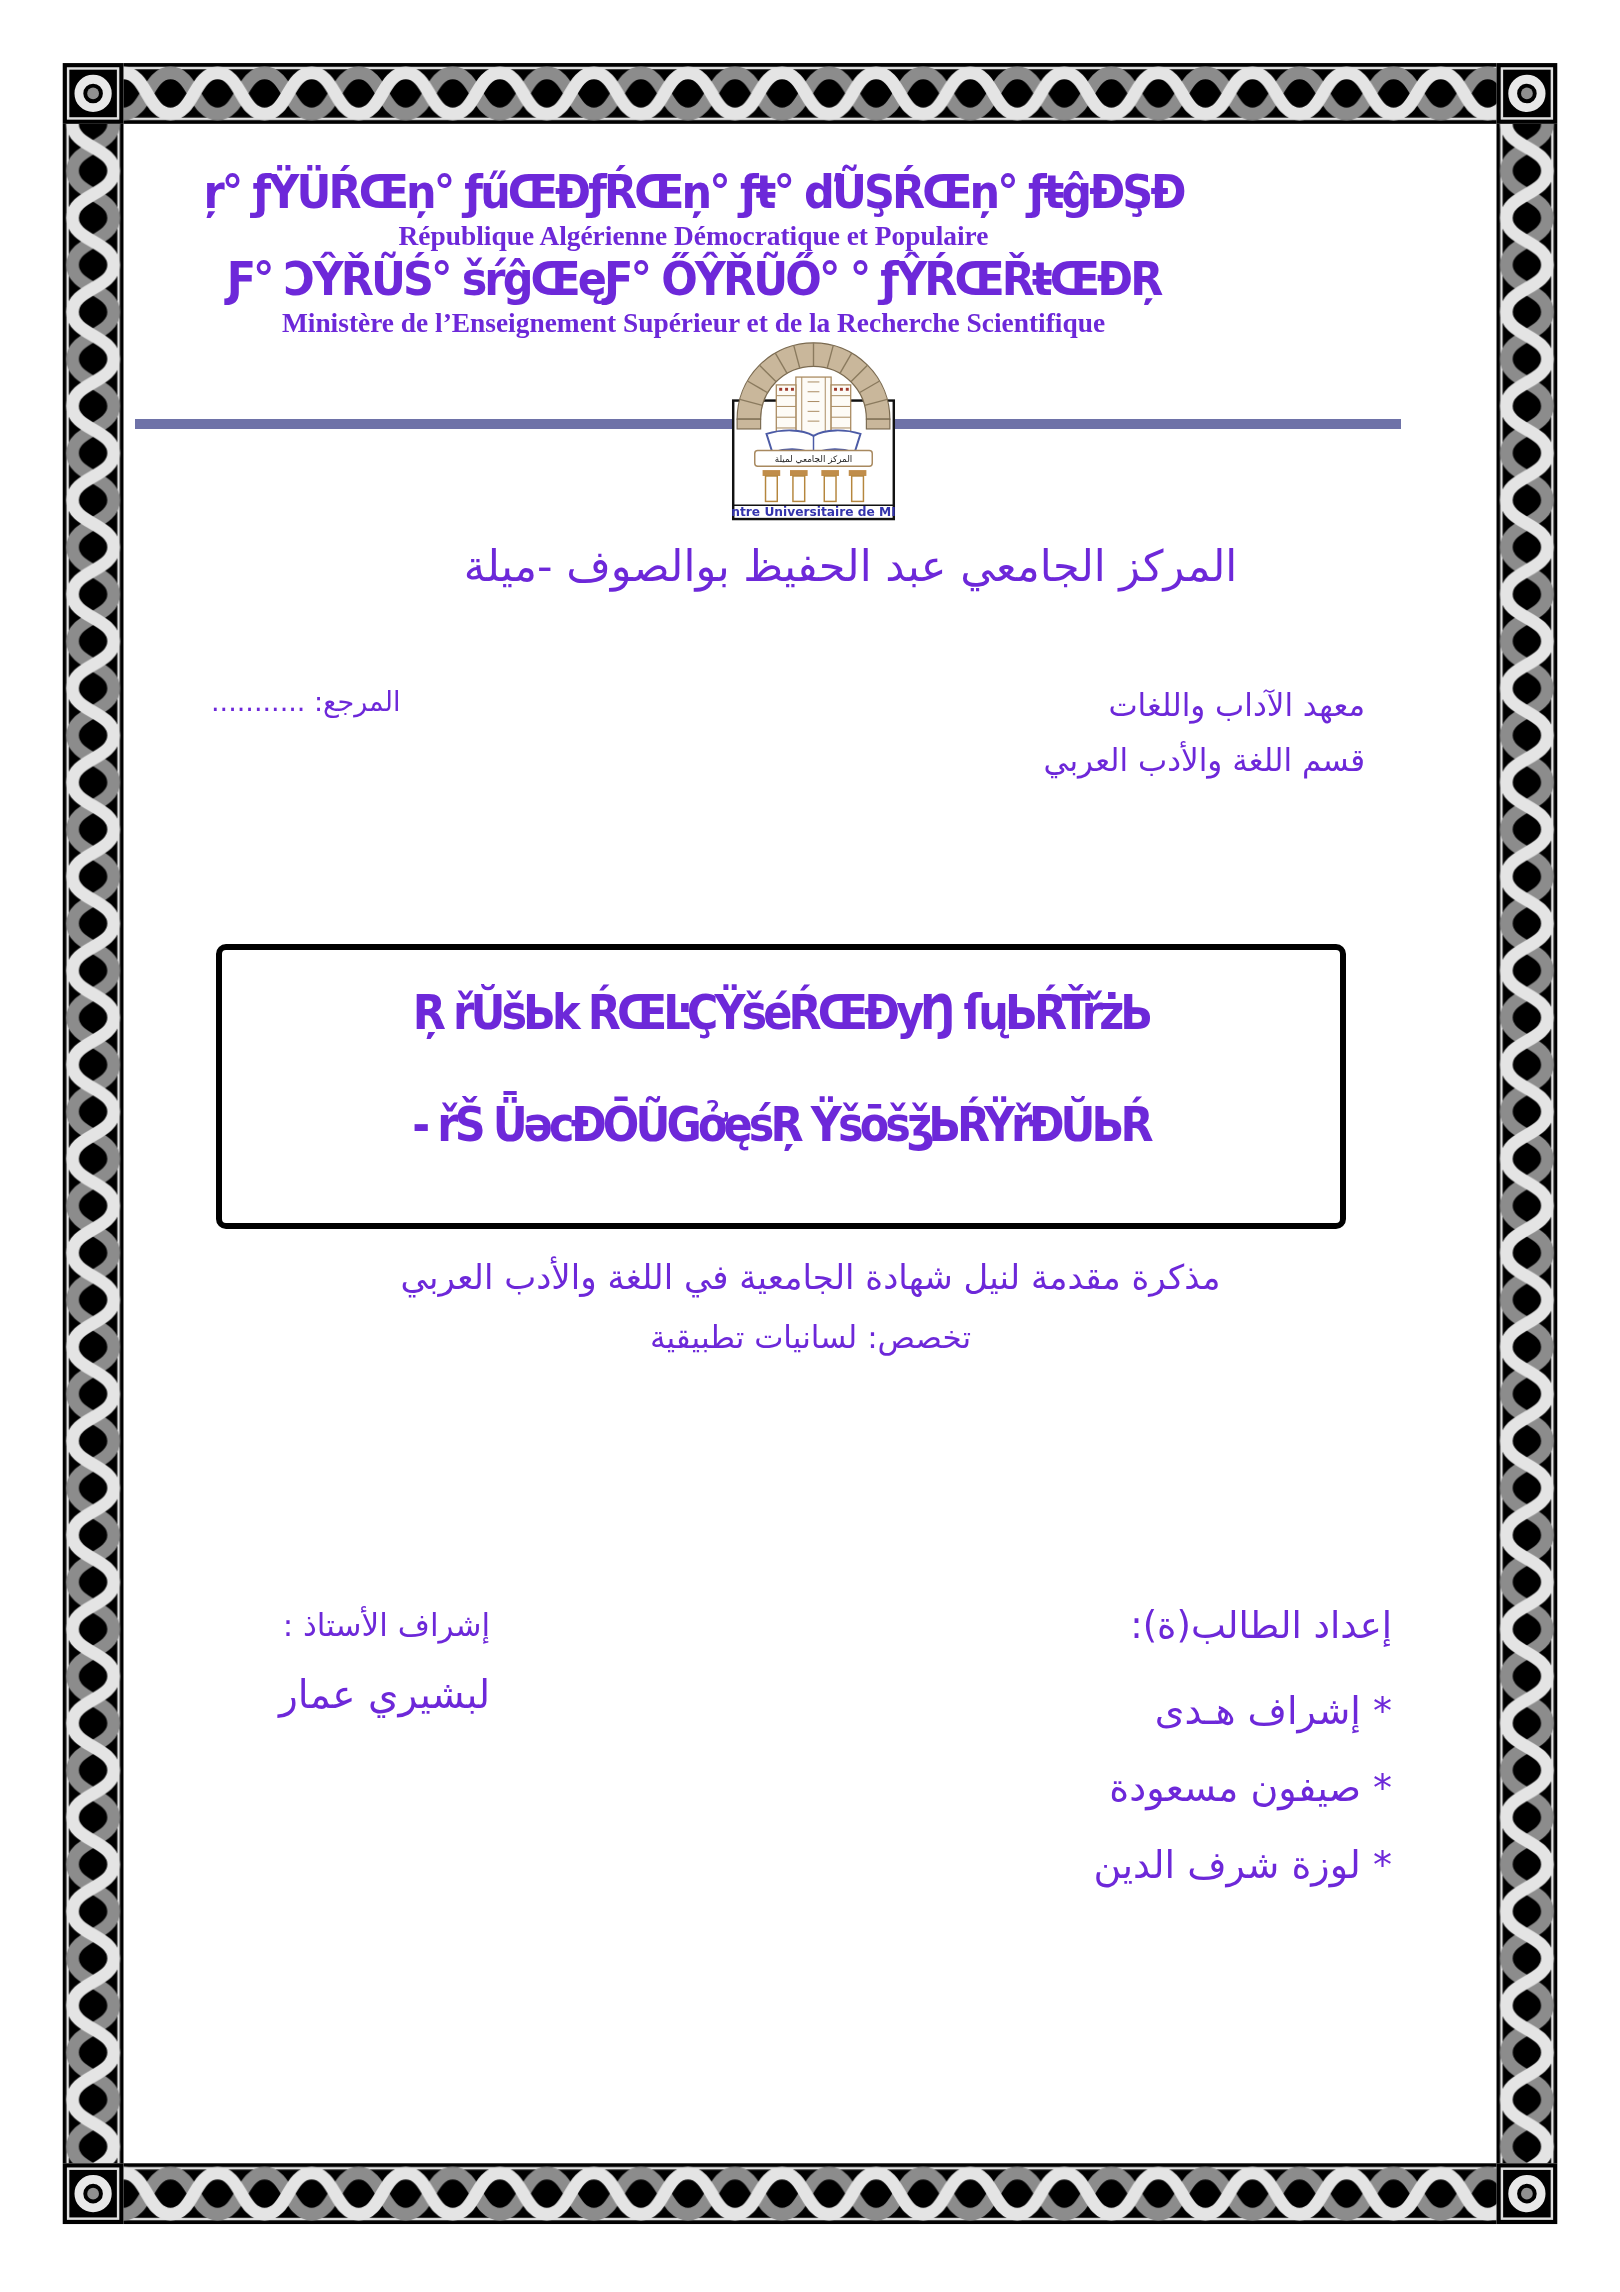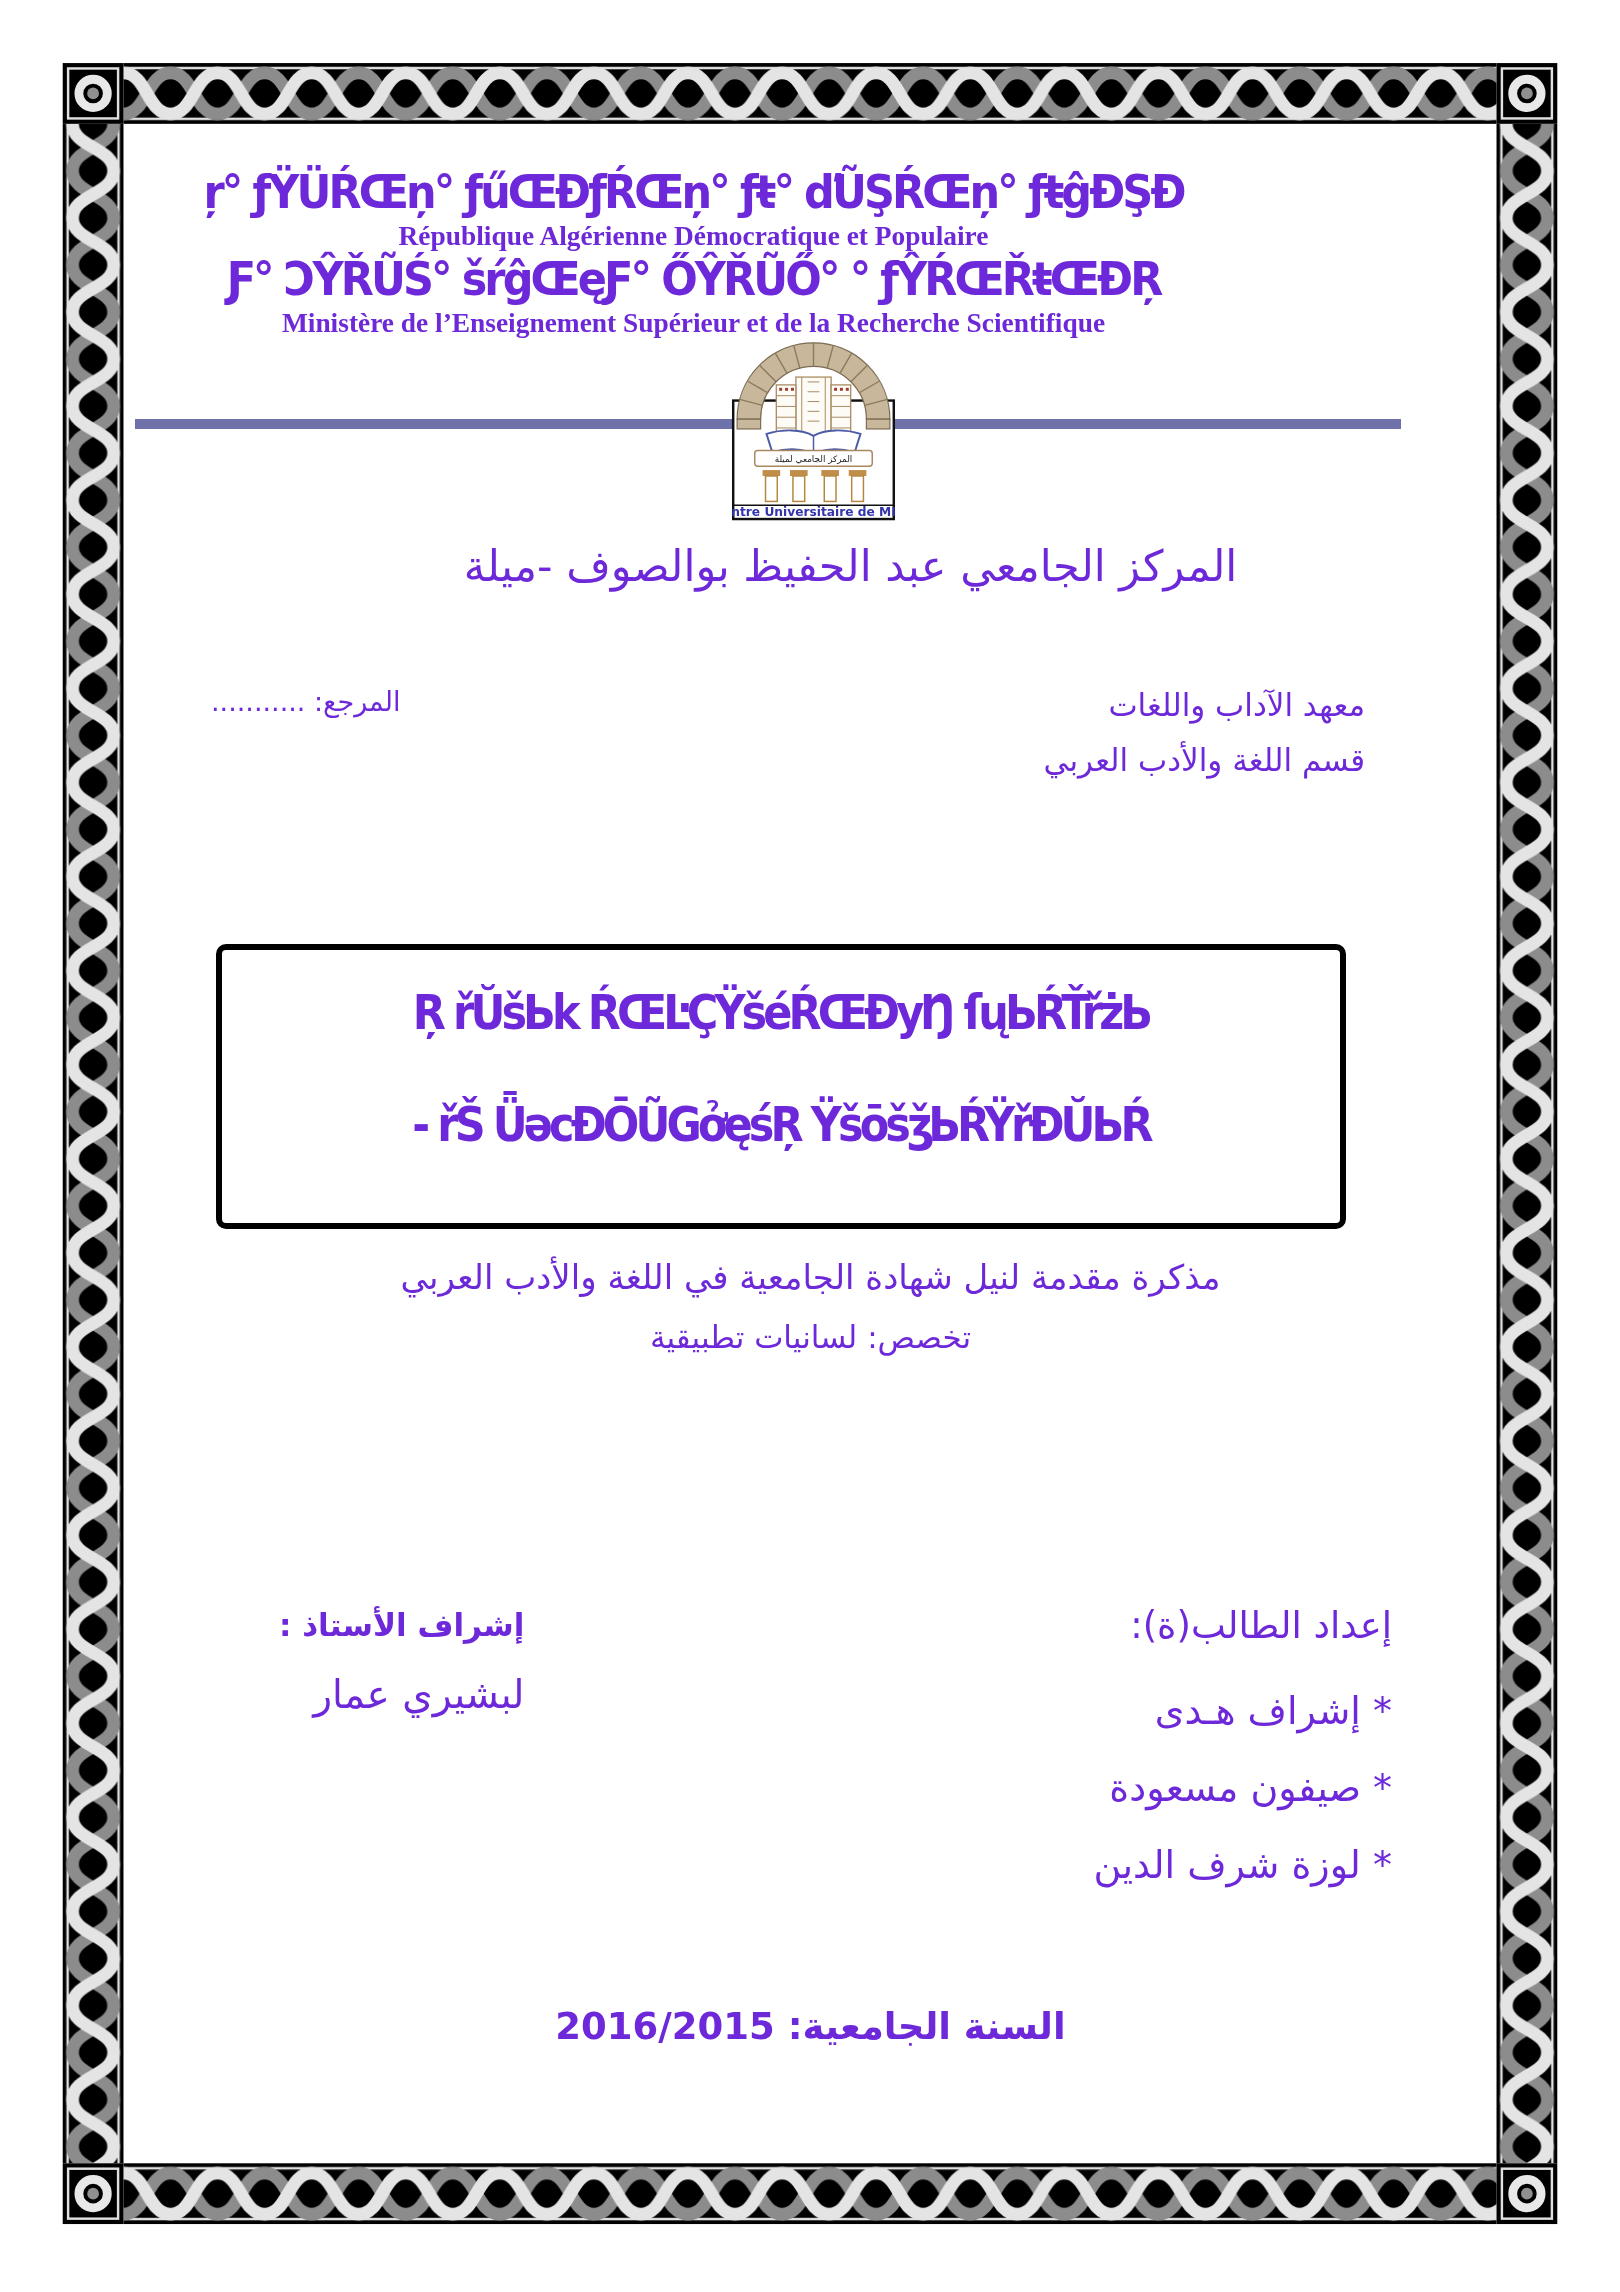--- a/index.html
+++ b/index.html
@@ -35,21 +35,21 @@
   .box-line2{top:149px;}
 
   .memo1{left:125px;top:1257px;width:1371px;text-align:center;direction:rtl;font-size:34px;z-index:2;}
   .memo2{left:125px;top:1319px;width:1371px;text-align:center;direction:rtl;font-size:31px;z-index:2;}
 
   
   .students{right:228px;top:1604px;text-align:right;direction:rtl;z-index:2;}
   .students .label{font-size:37px;margin-bottom:42px;margin-left:39px;}
   .students .name{font-size:38px;margin-bottom:33px;white-space:nowrap;}
   .supervisor{left:279px;top:1607px;text-align:right;direction:rtl;z-index:2;}
-  .supervisor .label{font-size:31px;margin-bottom:29px;font-weight:bold;}
+  .supervisor .label{font-size:31px;margin-bottom:29px;}
   .supervisor .name{font-size:39px;}
 
   .year-line{left:125px;top:2005px;width:1371px;text-align:center;direction:rtl;
              font-weight:bold;font-size:37px;z-index:2;}
 </style>
 </head>
 <body>
 
 <div class="page">
 
@@ -203,16 +203,15 @@
     <div class="name">* إشراف هـدى</div>
     <div class="name">* صيفون مسعودة</div>
     <div class="name">* لوزة شرف الدين</div>
   </div>
 
   <div class="abs supervisor">
     <div class="label">إشراف الأستاذ :</div>
     <div class="name">لبشيري عمار</div>
   </div>
 
-  <div class="abs year-line">السنة الجامعية: 2016/2015</div>
 
 </div>
 
 
 </body></html>

